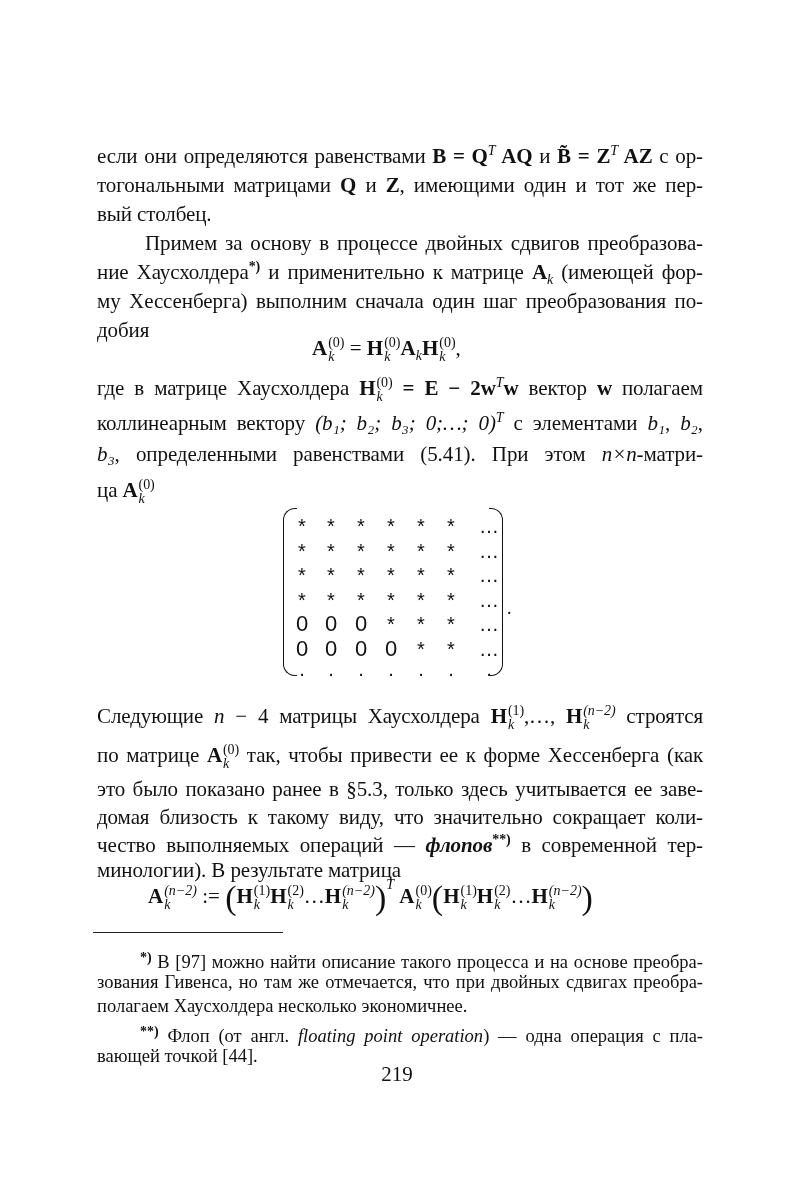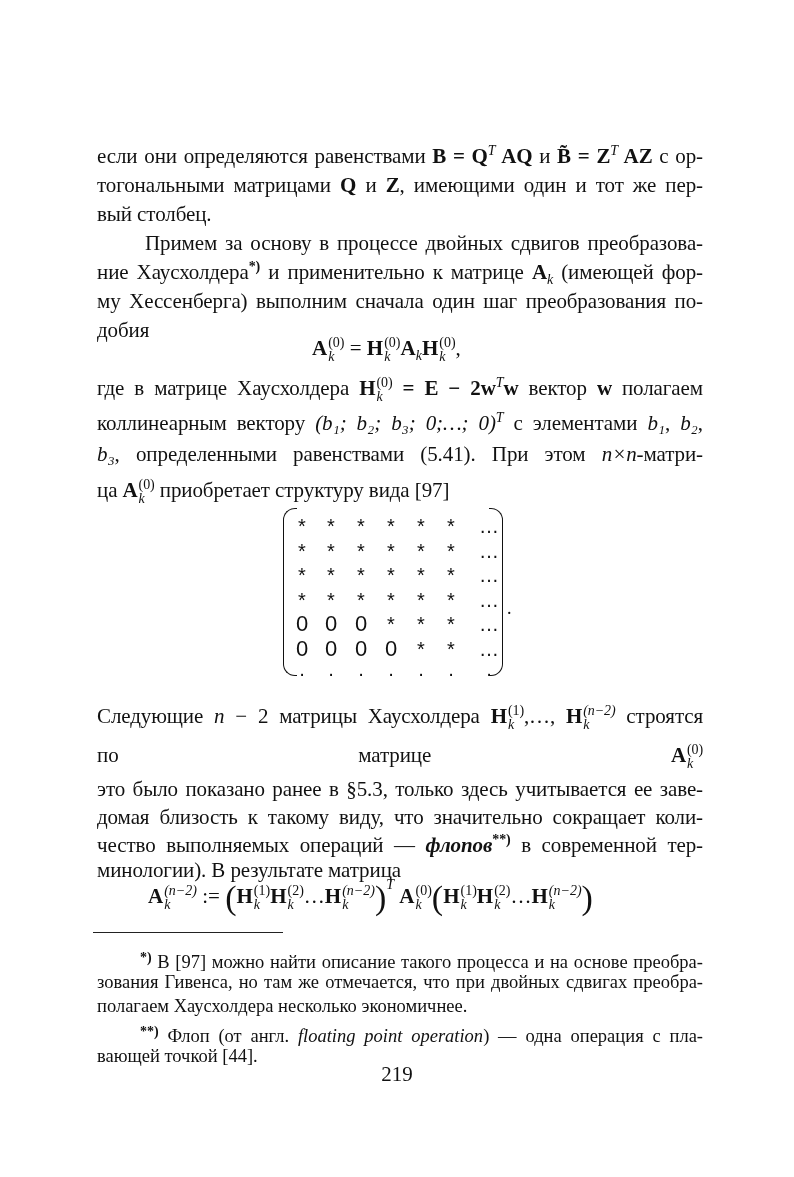--- a/index.html
+++ b/index.html
@@ -90,21 +90,21 @@
 <div class="line justify" style="top:409px">
   <span>коллинеарным вектору </span><span class="i">(b₁; b₂; b₃; 0;…; 0)</span><sup class="i">T</sup><span> с элементами </span><span class="i">b₁</span><span>, </span><span class="i">b₂</span><span>,</span>
 </div>
 <div class="line justify" style="top:440px">
   <span class="i">b₃</span><span>, определенными равенствами (5.41). При этом </span><span class="i">n×n</span><span>-матри-</span>
 </div>
 <div class="line" style="top:476px">
   <span>ца </span><span class="b">A</span><span class="stack">
       <span class="up">(0)</span>
       <span class="dn">k</span>
-    </span><span> приобретает структуру вида [97]</span>
+    </span>
 </div>
 
 <div class="matrix">
   <div class="paren-l"></div>
   <div class="paren-r"></div>
   <div id="matrix-cells">
       <div class="cell" style="left: 9px; top: 8px;">*</div>
       <div class="cell" style="left: 38px; top: 8px;">*</div>
       <div class="cell" style="left: 68px; top: 8px;">*</div>
       <div class="cell" style="left: 98px; top: 8px;">*</div>
@@ -151,33 +151,33 @@
       <div class="cell" style="left: 68px; top: 155px;">·</div>
       <div class="cell" style="left: 98px; top: 155px;">·</div>
       <div class="cell" style="left: 128px; top: 155px;">·</div>
       <div class="cell" style="left: 158px; top: 155px;">·</div>
       <div class="cell" style="left: 196px; top: 155px;">·</div>
     </div>
   <div class="matrix-dot">.</div>
 </div>
 
 <div class="line justify" style="top:702px">
-  <span>Следующие </span><span class="i">n</span><span> − 2 матрицы Хаусхолдера </span><span class="b">H</span><span class="stack">
+  <span>Следующие </span><span class="i">n</span><span> − 4 матрицы Хаусхолдера </span><span class="b">H</span><span class="stack">
       <span class="up">(1)</span>
       <span class="dn">k</span>
     </span><span>,…, </span><span class="b">H</span><span class="stack">
       <span class="up i">(n−2)</span>
       <span class="dn">k</span>
     </span><span> строятся</span>
 </div>
 <div class="line justify" style="top:741px">
   <span>по матрице </span><span class="b">A</span><span class="stack">
       <span class="up">(0)</span>
       <span class="dn">k</span>
-    </span>
+    </span><span> так, чтобы привести ее к форме Хессенберга (как</span>
 </div>
 <div class="line justify" style="top:775px">
   <span>это было показано ранее в §5.3, только здесь учитывается ее заве-</span>
 </div>
 <div class="line justify" style="top:803px">
   <span>домая близость к такому виду, что значительно сокращает коли-</span>
 </div>
 <div class="line justify" style="top:831px">
   <span>чество выполняемых операций — </span><span class="bi">флопов</span><sup class="b">**)</sup><span> в современной тер-</span>
 </div>

